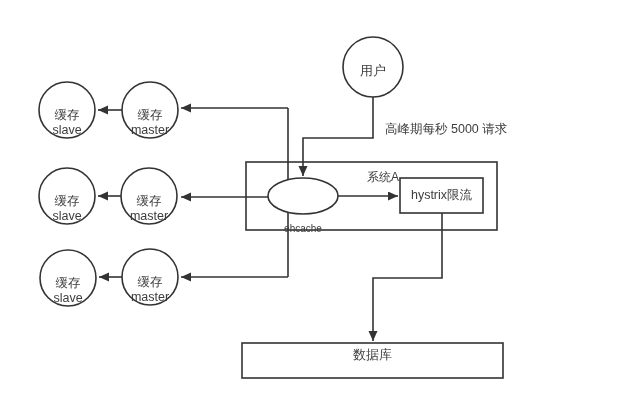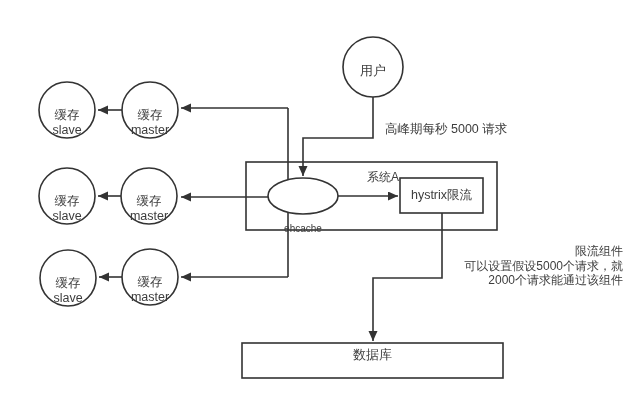--- a/index.html
+++ b/index.html
@@ -95,19 +95,16 @@
 
   <div class="lbl node-lbl" style="left:40px;top:250px;width:56px;height:56px;">
     <span>缓存</span>
     <span>slave</span>
   </div>
   <div class="lbl node-lbl" style="left:122px;top:249px;width:56px;height:56px;">
     <span>缓存</span>
     <span>master</span>
   </div>
 
-  <div class="lbl annotation" style="left:448px;top:244px;width:175px;font-size:12px;line-height:14.5px;">限流组件
-可以设置假设5000个请求，就
-2000个请求能通过该组件</div>
 
   <div class="lbl center-lbl" style="left:242px;top:343px;width:261px;height:24px;font-size:13px;">数据库</div>
 
 </div>
 
 </body></html>

